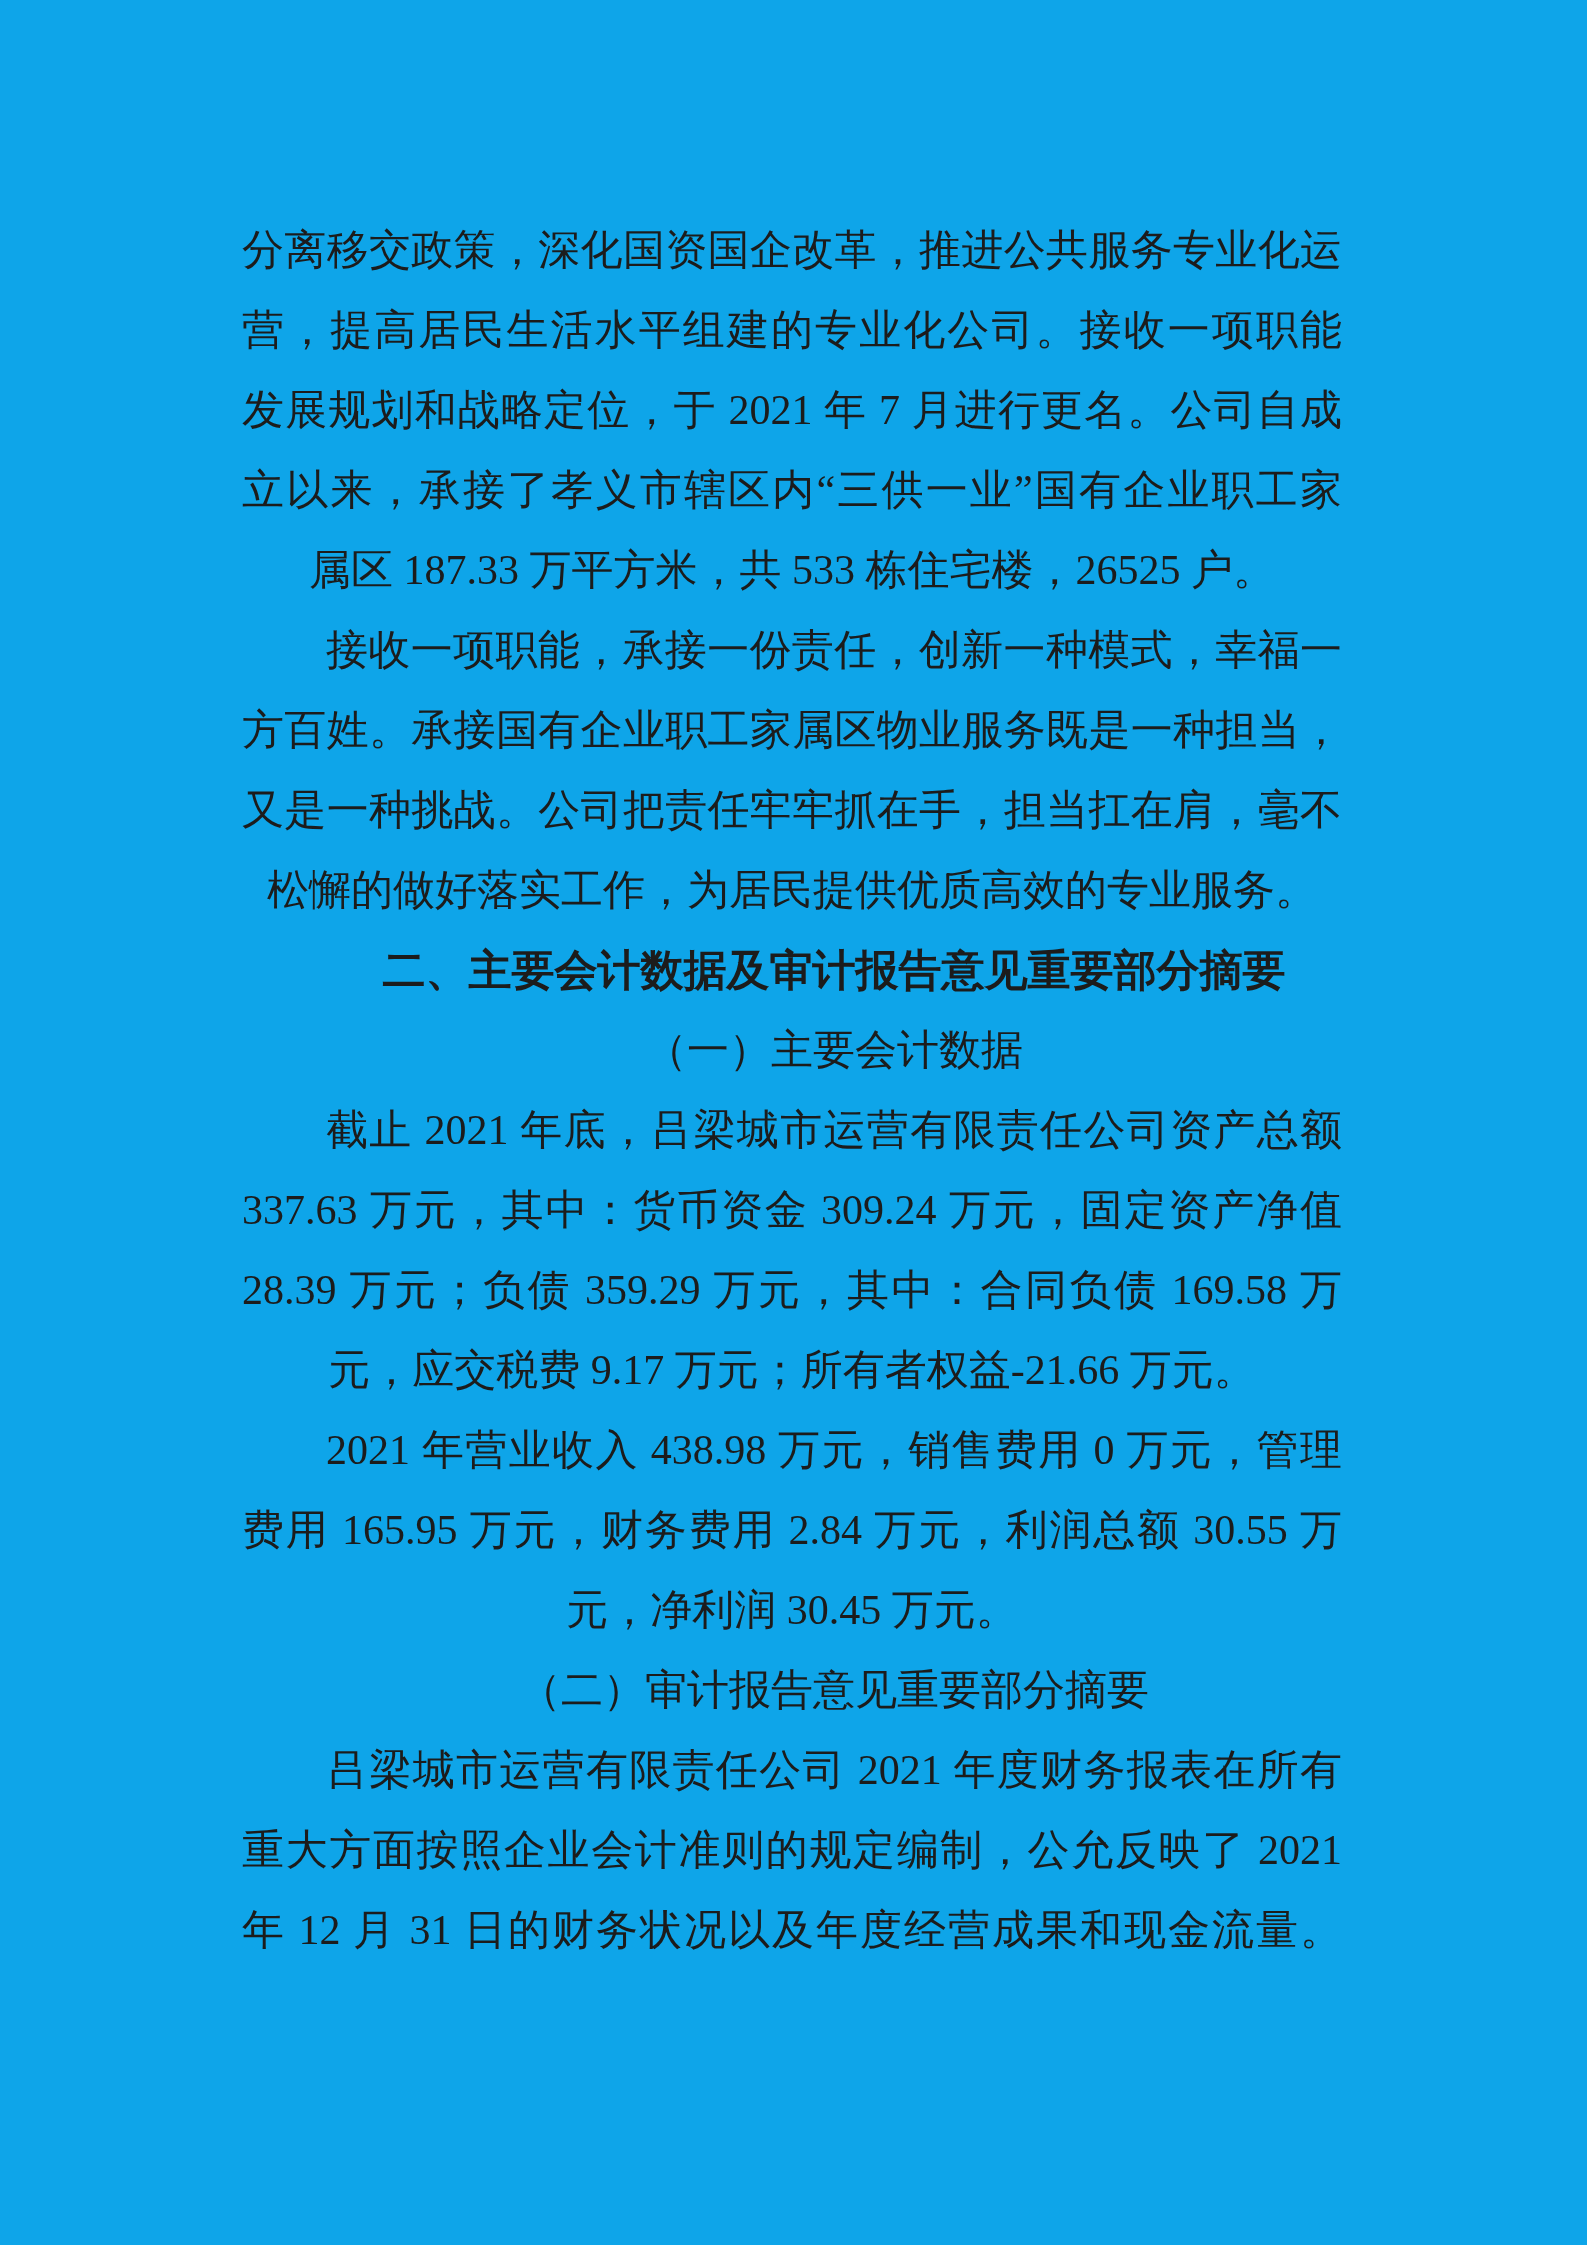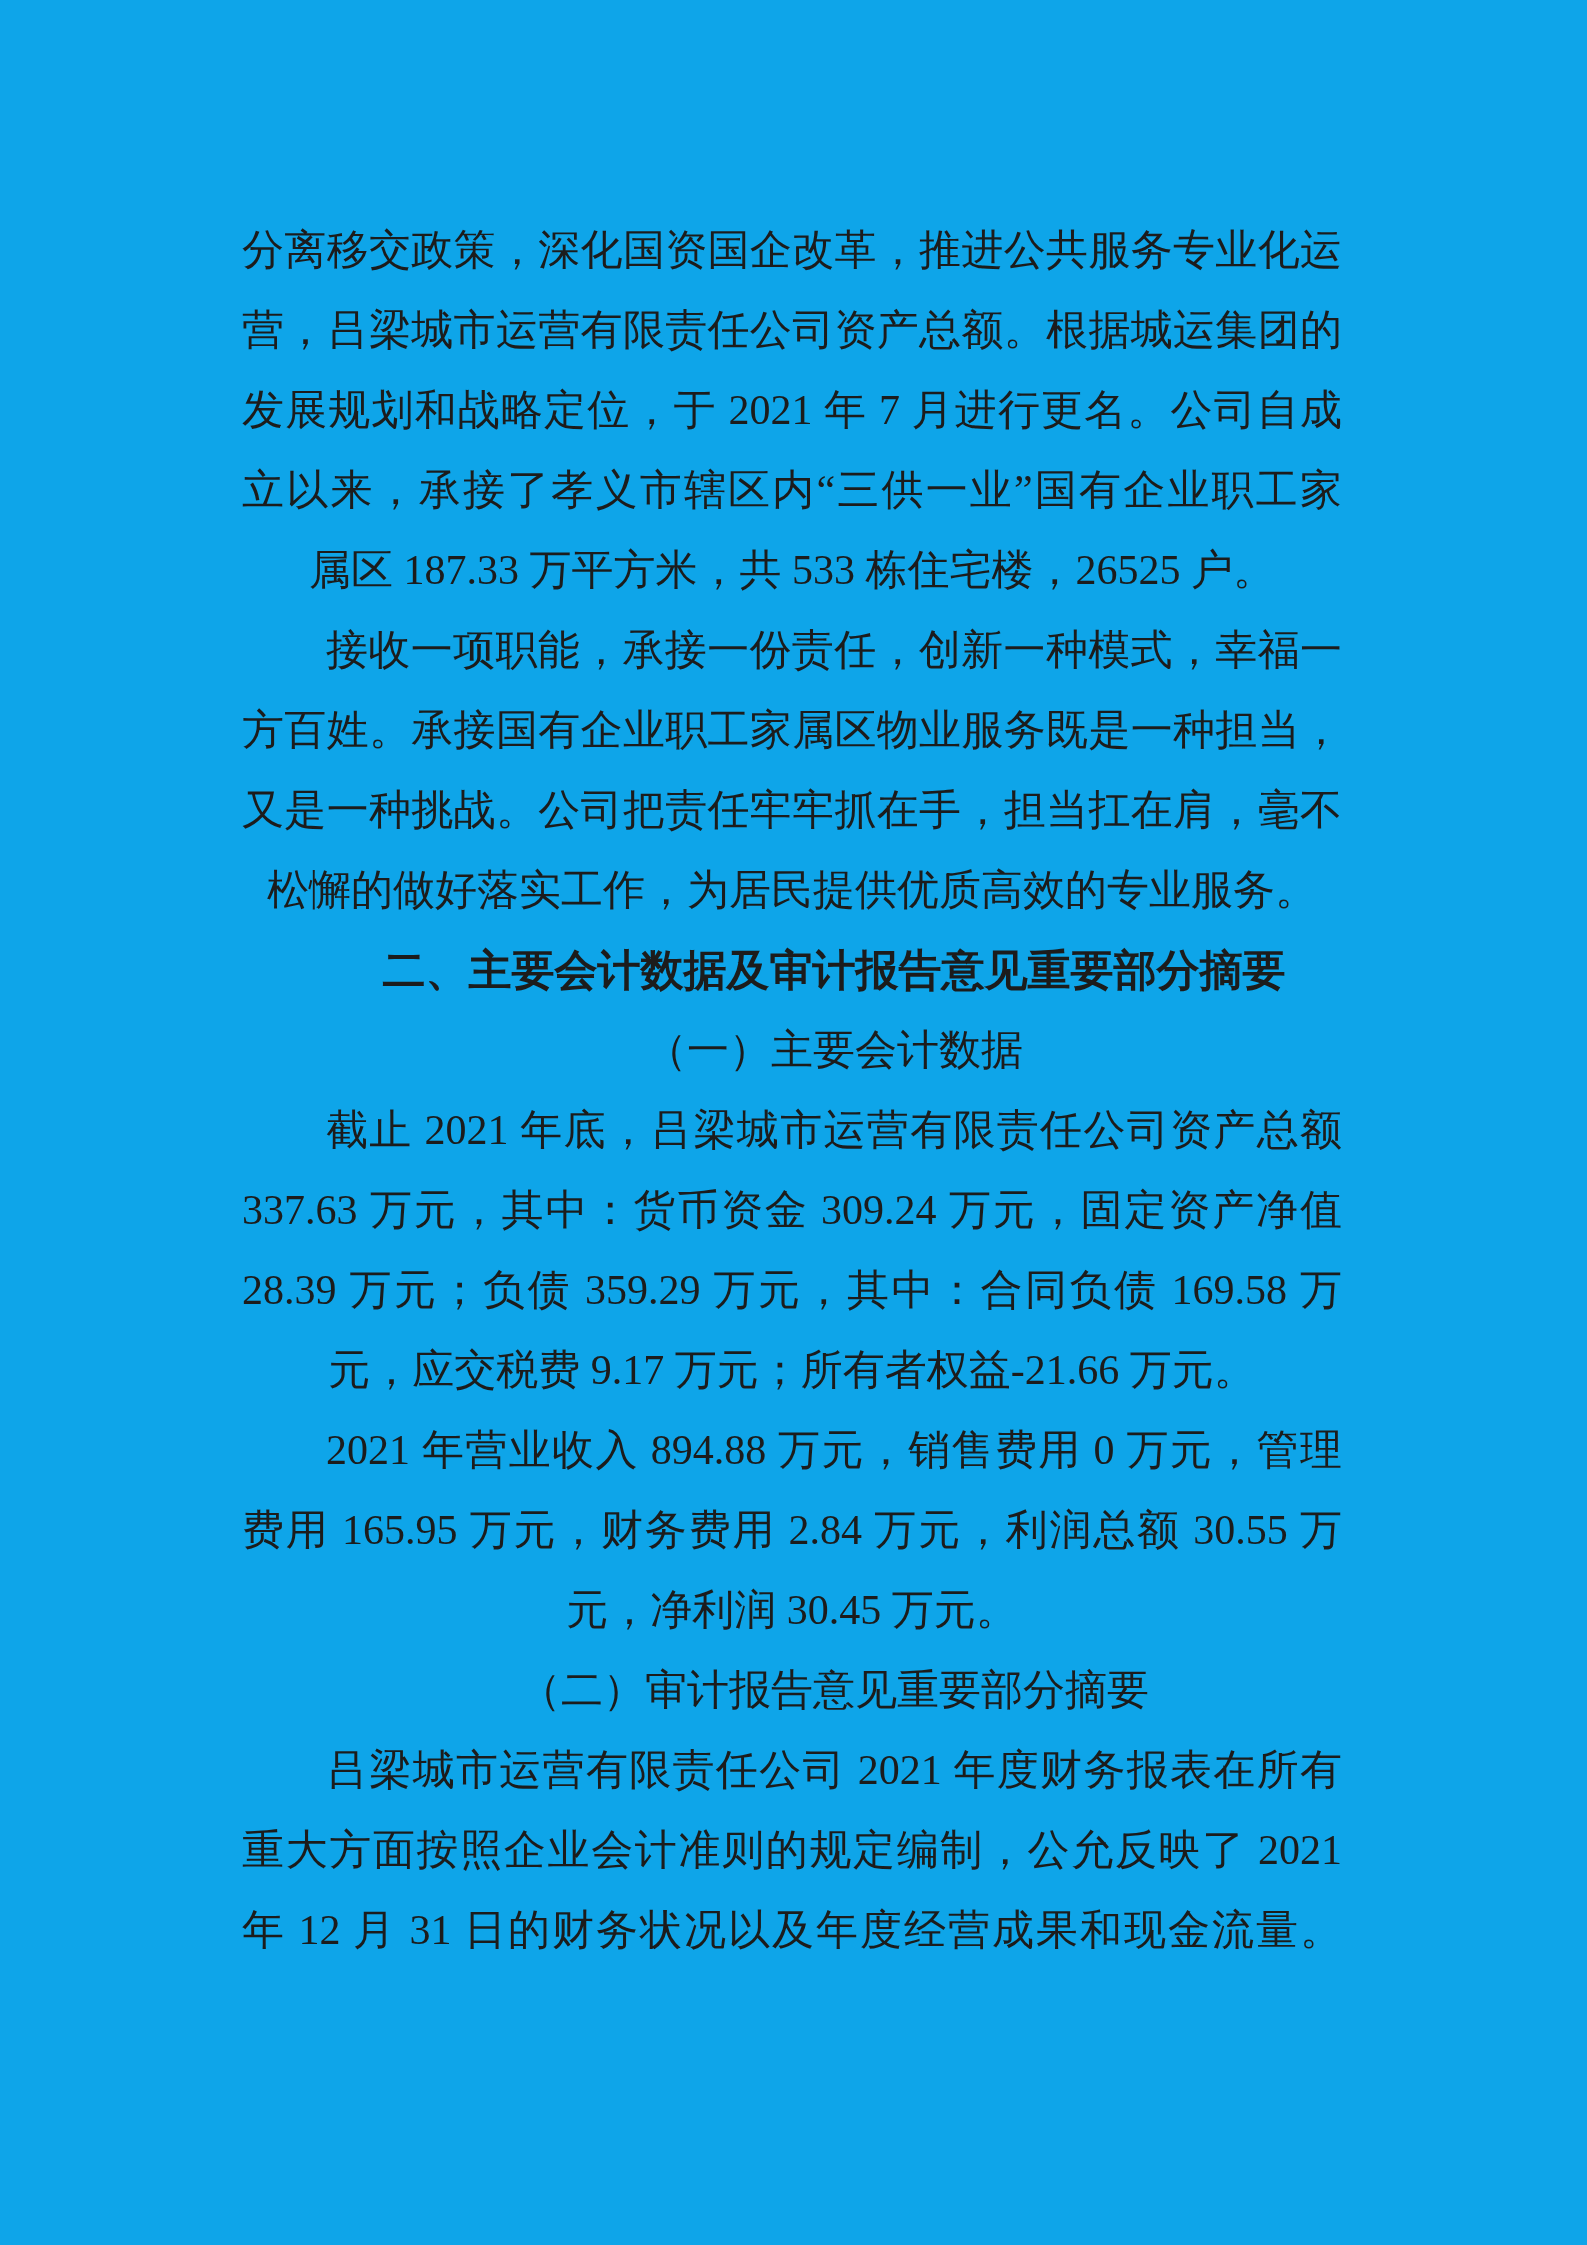--- a/index.html
+++ b/index.html
@@ -49,40 +49,40 @@
     font-size: 43px;
   }
 </style>
 </head>
 <body>
 
 <div class="page">
   <div class="content">
 
     <div class="line j">分离移交政策，深化国资国企改革，推进公共服务专业化运</div>
-    <div class="line j">营，吕梁城市运营有限责任公司资产总额。根据城运集团的</div>
+    <div class="line j">营，提高居民生活水平组建的专业化公司。接收一项职能</div>
     <div class="line j">发展规划和战略定位，于 2021 年 7 月进行更名。公司自成</div>
     <div class="line j">立以来，承接了孝义市辖区内“三供一业”国有企业职工家</div>
     <div class="line">属区 187.33 万平方米，共 533 栋住宅楼，26525 户。</div>
 
     <div class="line j ind">接收一项职能，承接一份责任，创新一种模式，幸福一</div>
     <div class="line j">方百姓。承接国有企业职工家属区物业服务既是一种担当，</div>
     <div class="line j">又是一种挑战。公司把责任牢牢抓在手，担当扛在肩，毫不</div>
     <div class="line">松懈的做好落实工作，为居民提供优质高效的专业服务。</div>
 
     <div class="line head ind">二、主要会计数据及审计报告意见重要部分摘要</div>
 
     <div class="line ind">（一）主要会计数据</div>
 
     <div class="line j ind">截止 2021 年底，吕梁城市运营有限责任公司资产总额</div>
     <div class="line j">337.63 万元，其中：货币资金 309.24 万元，固定资产净值</div>
     <div class="line j">28.39 万元；负债 359.29 万元，其中：合同负债 169.58 万</div>
     <div class="line">元，应交税费 9.17 万元；所有者权益-21.66 万元。</div>
 
-    <div class="line j ind">2021 年营业收入 894.88 万元，销售费用 0 万元，管理</div>
+    <div class="line j ind">2021 年营业收入 438.98 万元，销售费用 0 万元，管理</div>
     <div class="line j">费用 165.95 万元，财务费用 2.84 万元，利润总额 30.55 万</div>
     <div class="line">元，净利润 30.45 万元。</div>
 
     <div class="line ind">（二）审计报告意见重要部分摘要</div>
 
     <div class="line j ind">吕梁城市运营有限责任公司 2021 年度财务报表在所有</div>
     <div class="line j">重大方面按照企业会计准则的规定编制，公允反映了 2021</div>
     <div class="line j">年 12 月 31 日的财务状况以及年度经营成果和现金流量。</div>
 
   </div>

